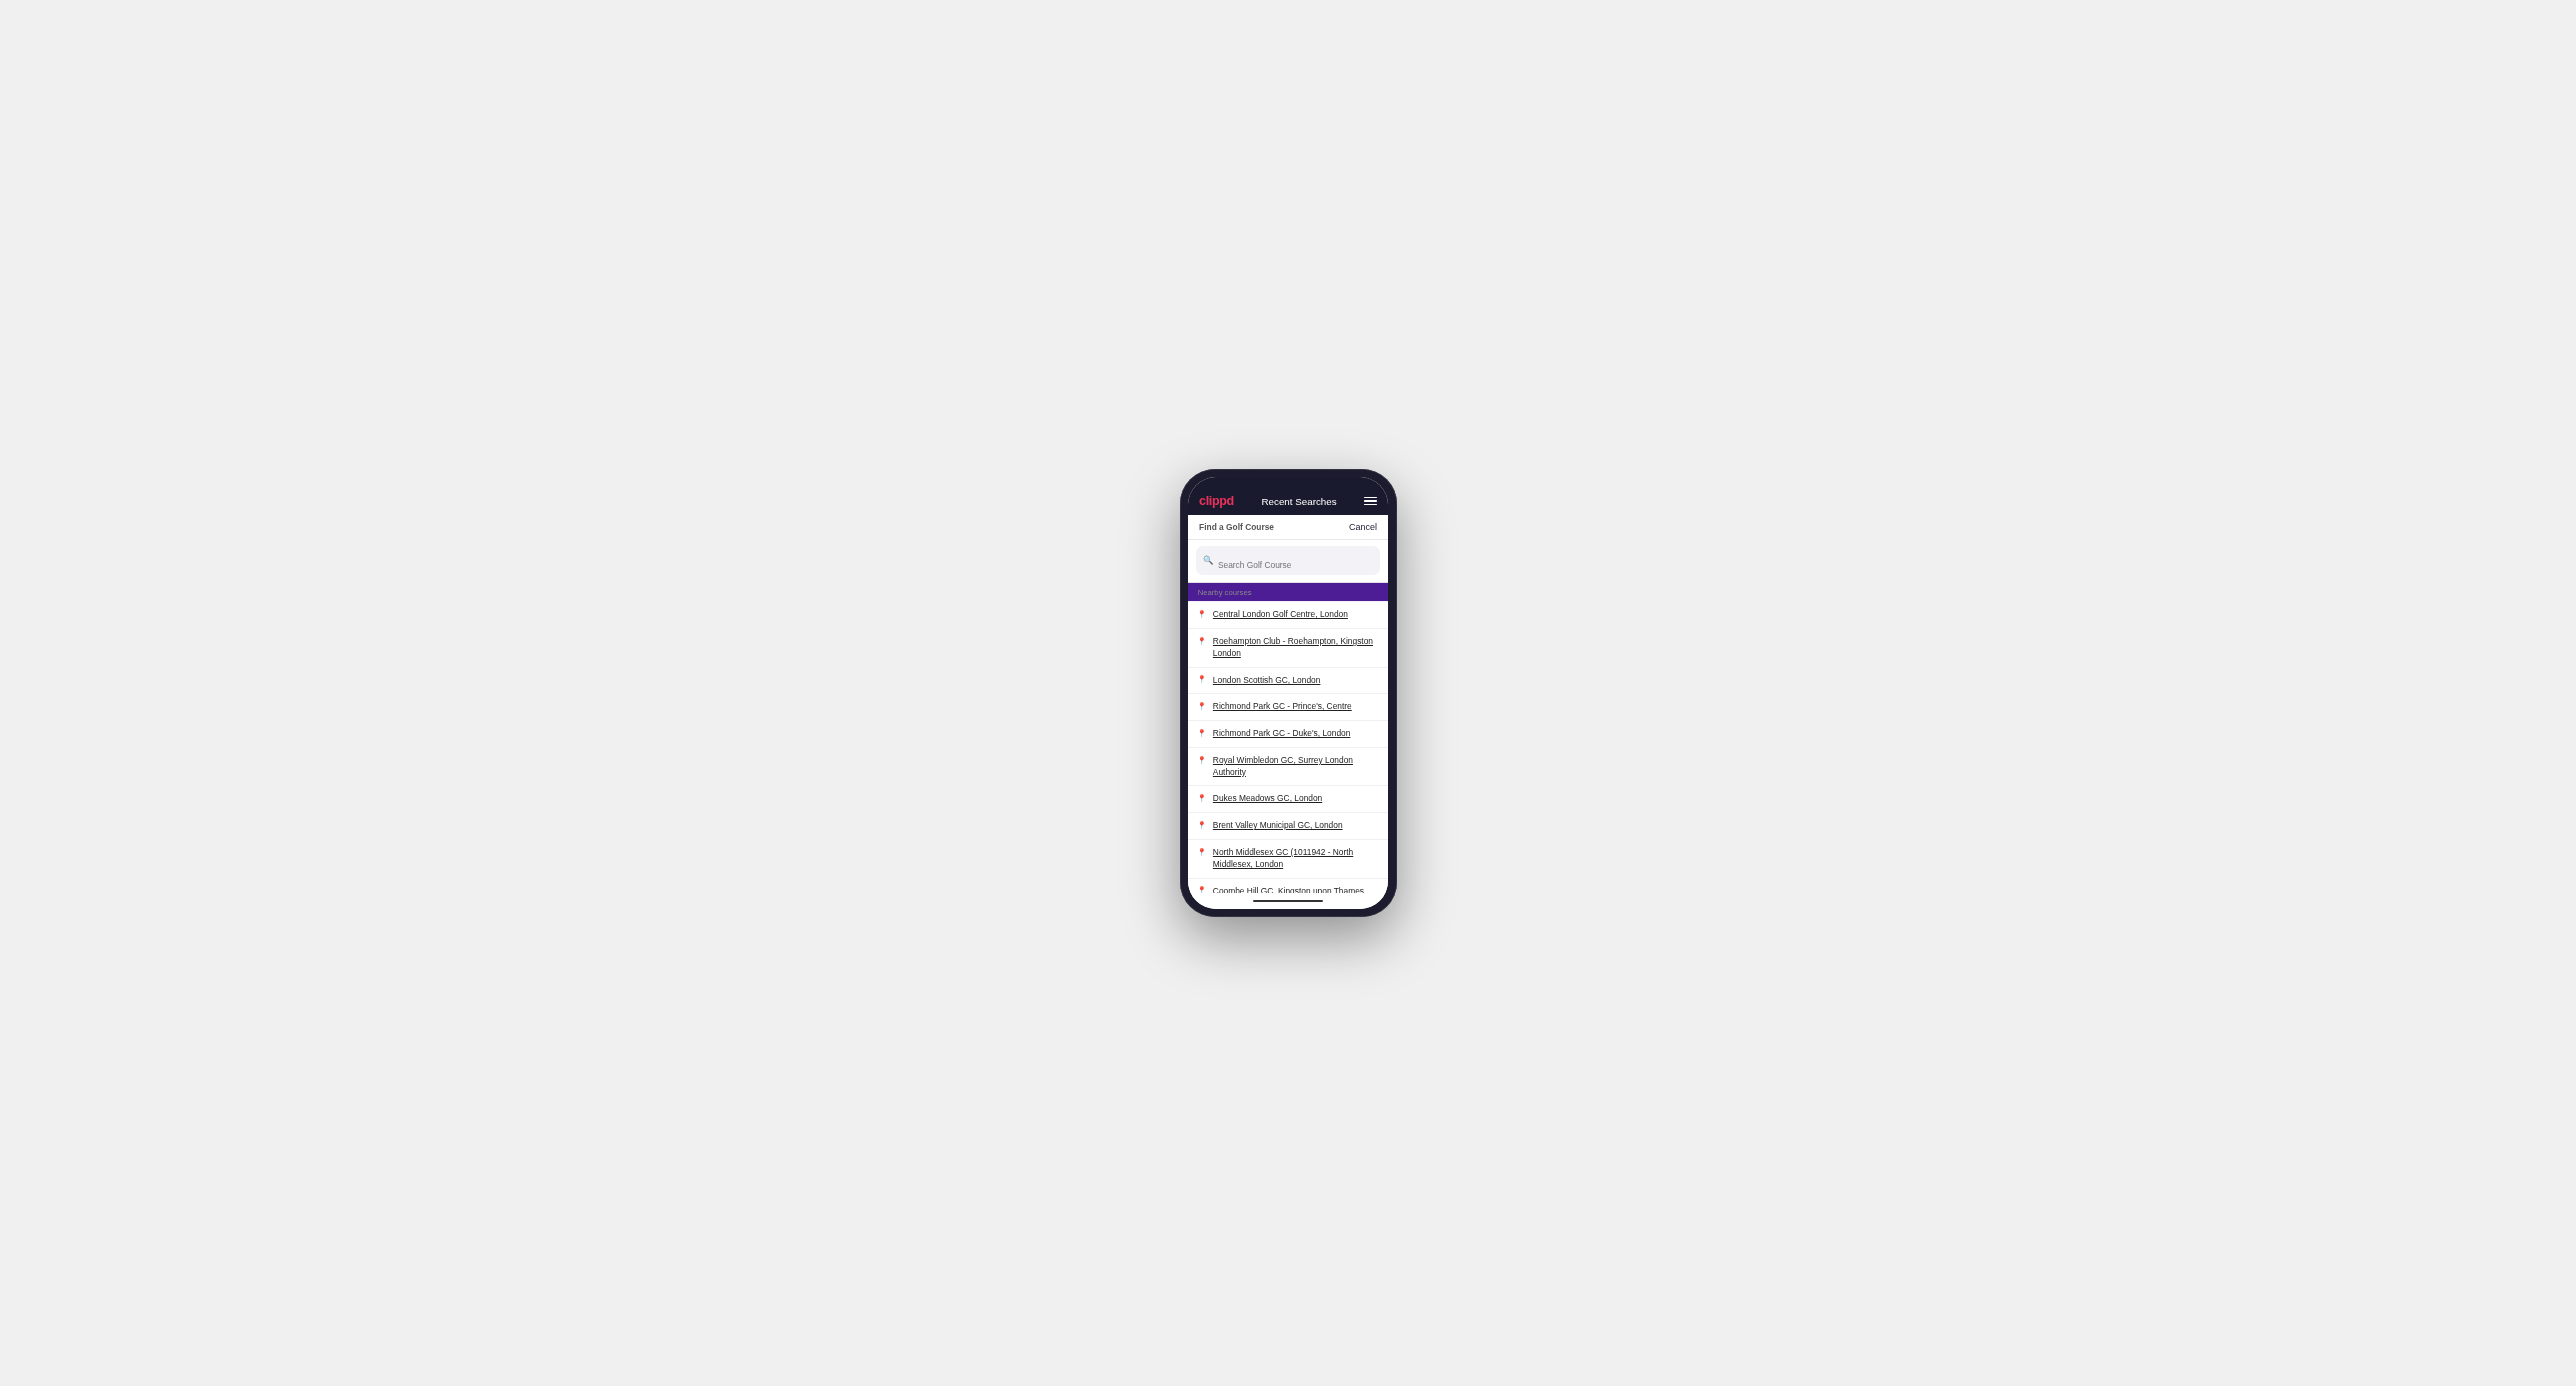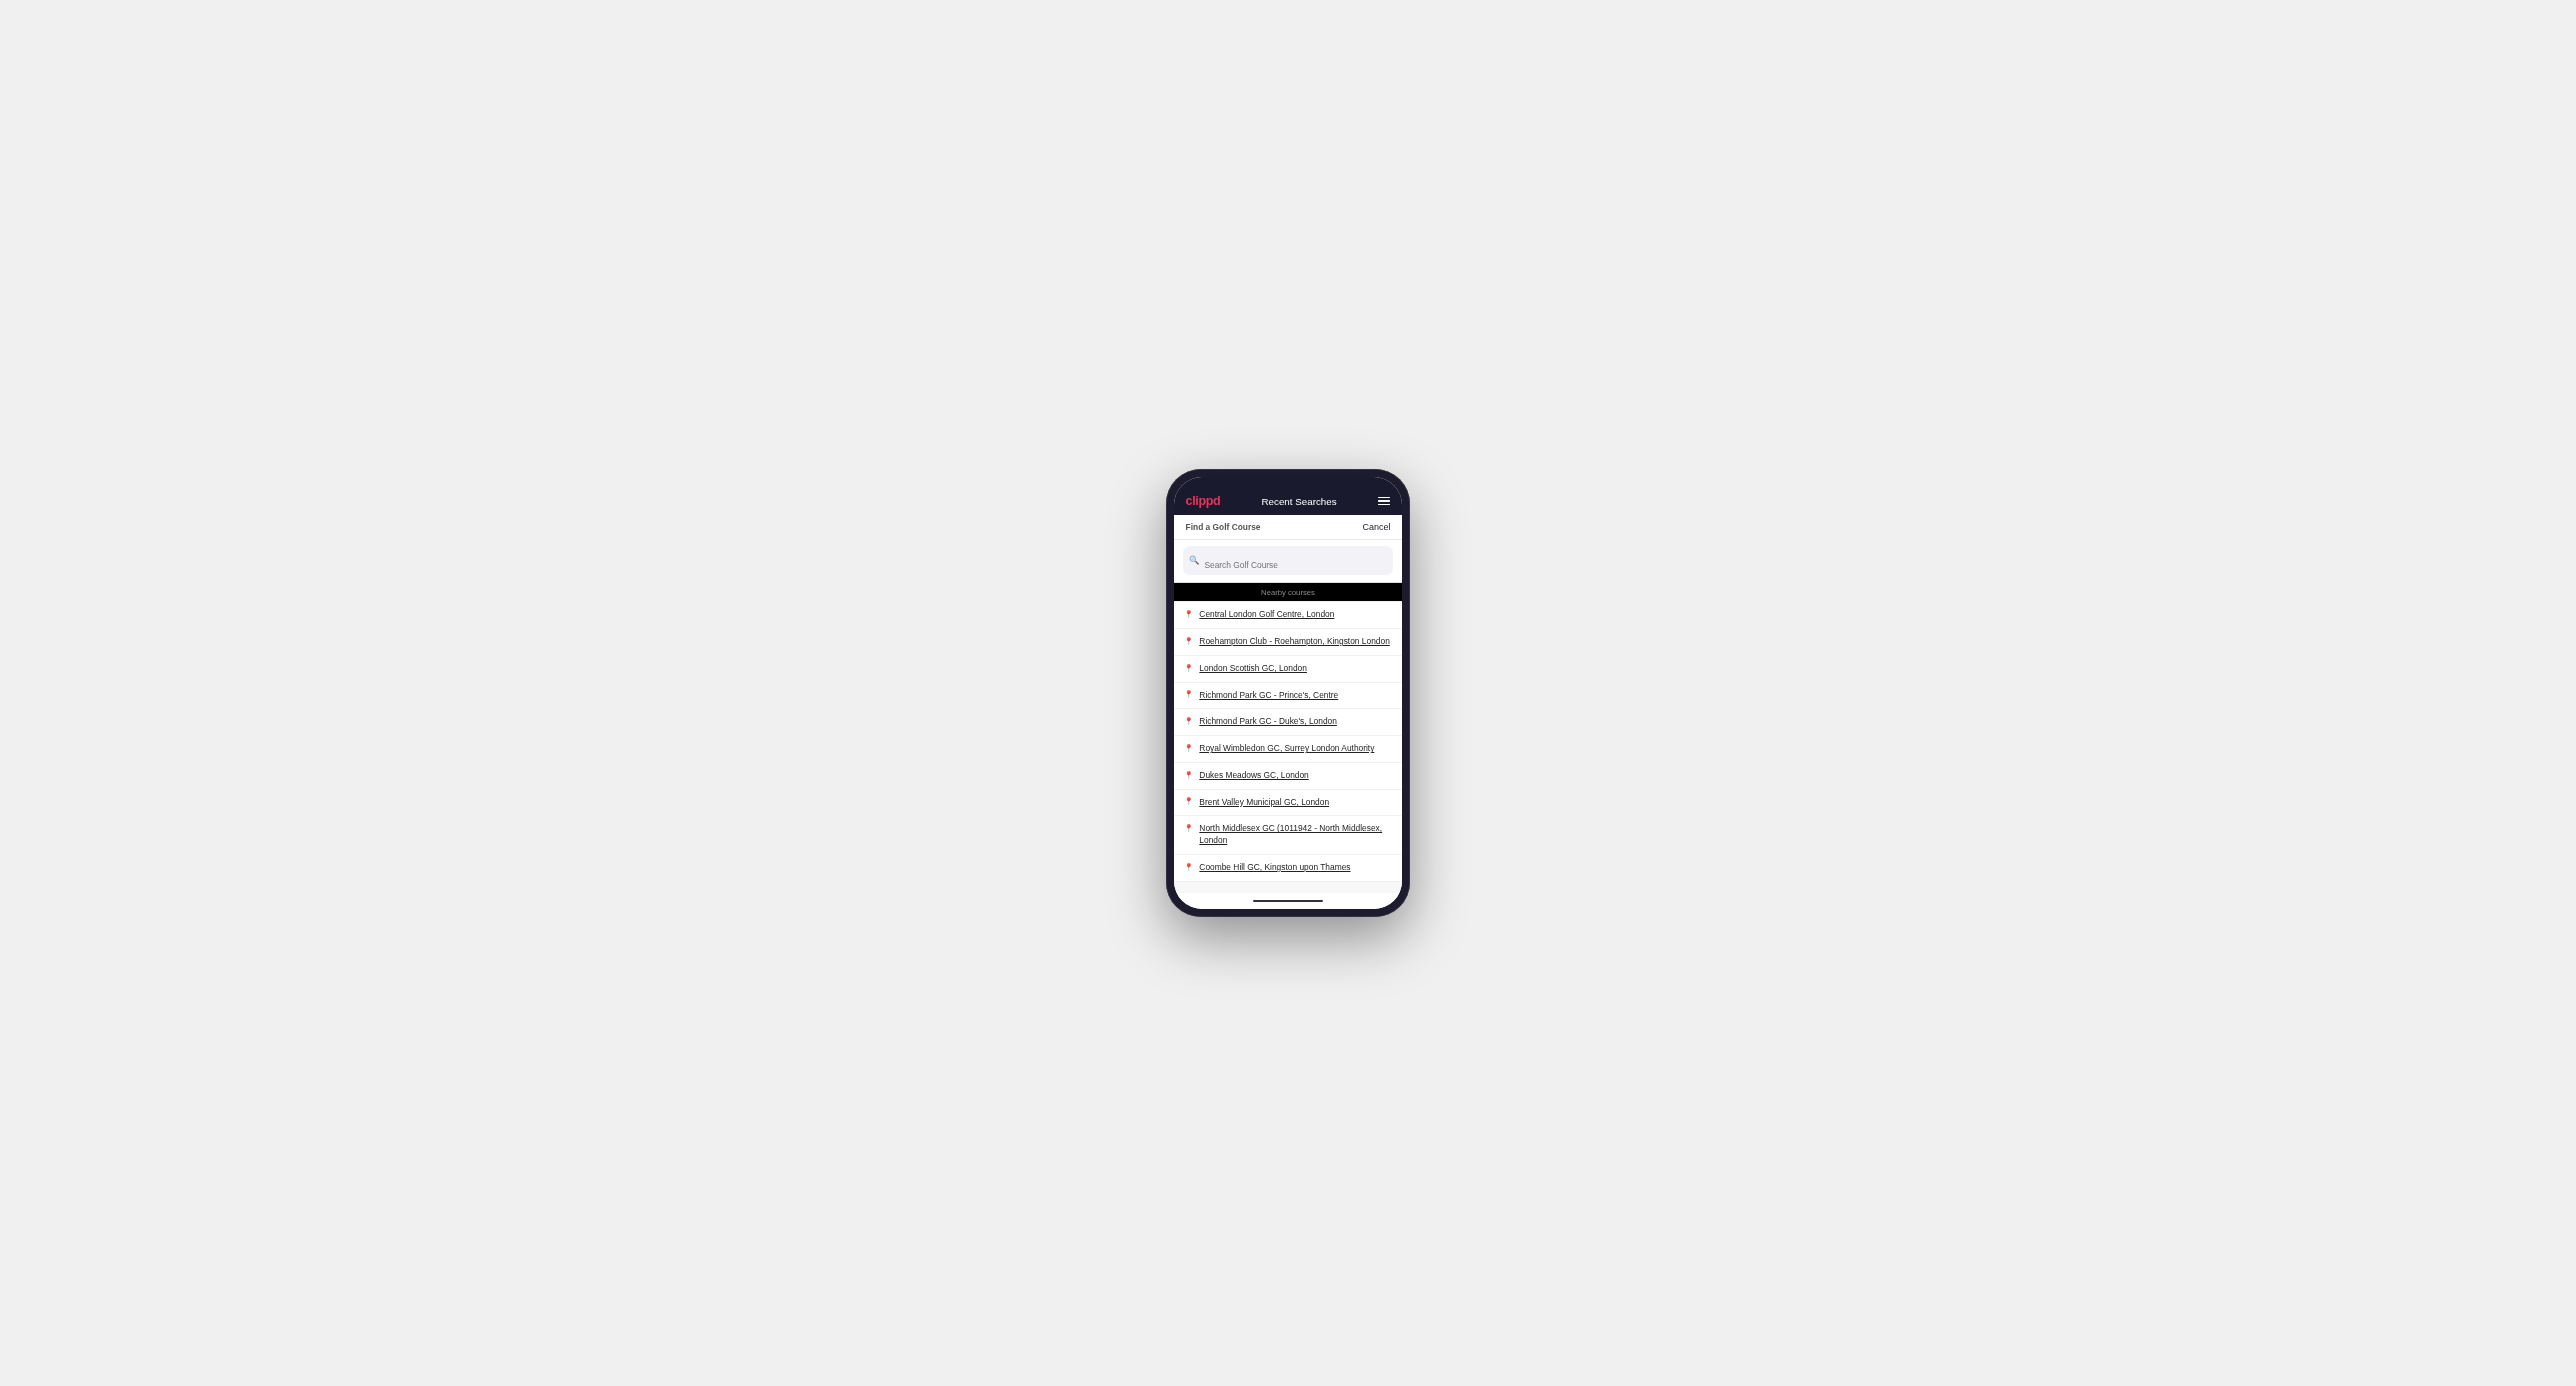--- a/index.html
+++ b/index.html
@@ -11,21 +11,21 @@
     body {
       background: #f0f0f0;
       display: flex;
       justify-content: center;
       align-items: center;
       min-height: 100vh;
       font-family: -apple-system, BlinkMacSystemFont, 'Segoe UI', sans-serif;
     }
 
     .phone-outer {
-      width: 244px;
+      width: 217px;
       height: 448px;
       background: #1c1c2e;
       border-radius: 35px;
       padding: 8.4px;
       box-shadow: 0 21px 56px rgba(0,0,0,0.4), inset 0 0 0 0.7px #3a3a4a;
       position: relative;
     }
 
     .phone-inner {
       width: 100%;
@@ -141,23 +141,22 @@
     .nearby-section {
       background: #ffffff;
     }
 
     .nearby-label {
       padding: 5.6px 9.8px 4.2px;
       color: #888;
       font-size: 7.7px;
       font-weight: 500;
       text-transform: none;
-      background: #000000;
+      background: #4c1d95;
       border-bottom: 0.7px solid #f0f0f0;
-      text-align: center;
     }
 
     .course-item {
       display: flex;
       align-items: flex-start;
       padding: 7px 9.8px;
       border-bottom: 0.7px solid #f0f0f0;
       background: #ffffff;
       cursor: pointer;
       gap: 5.6px;

